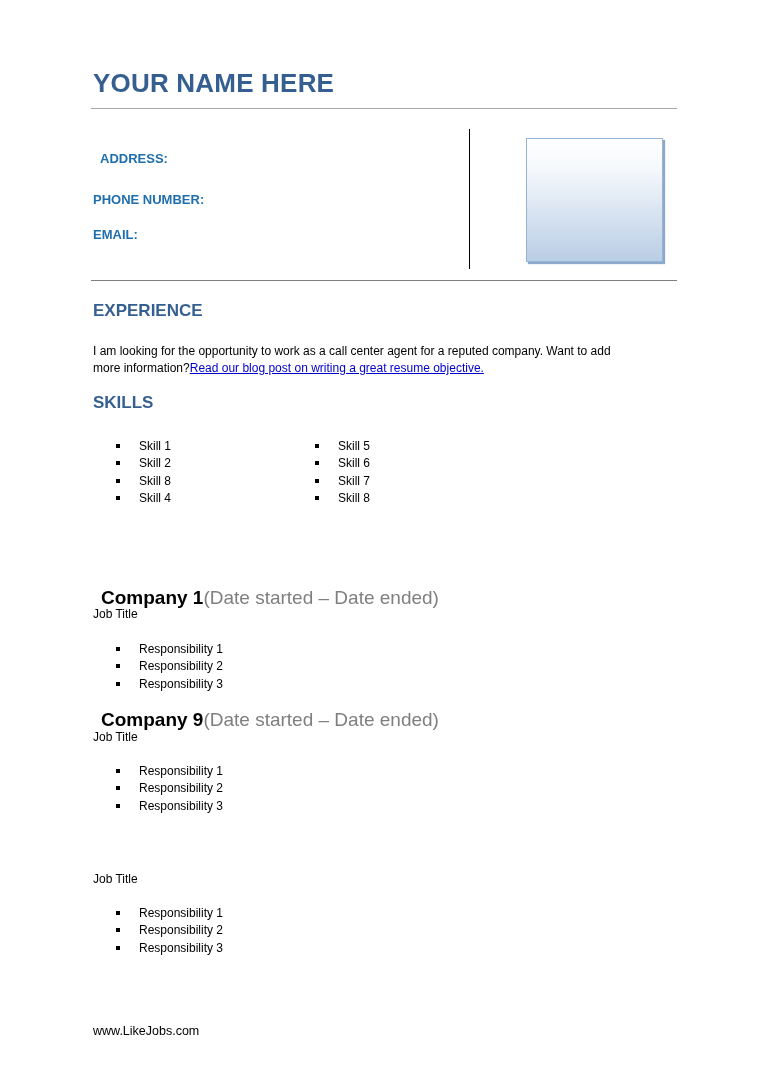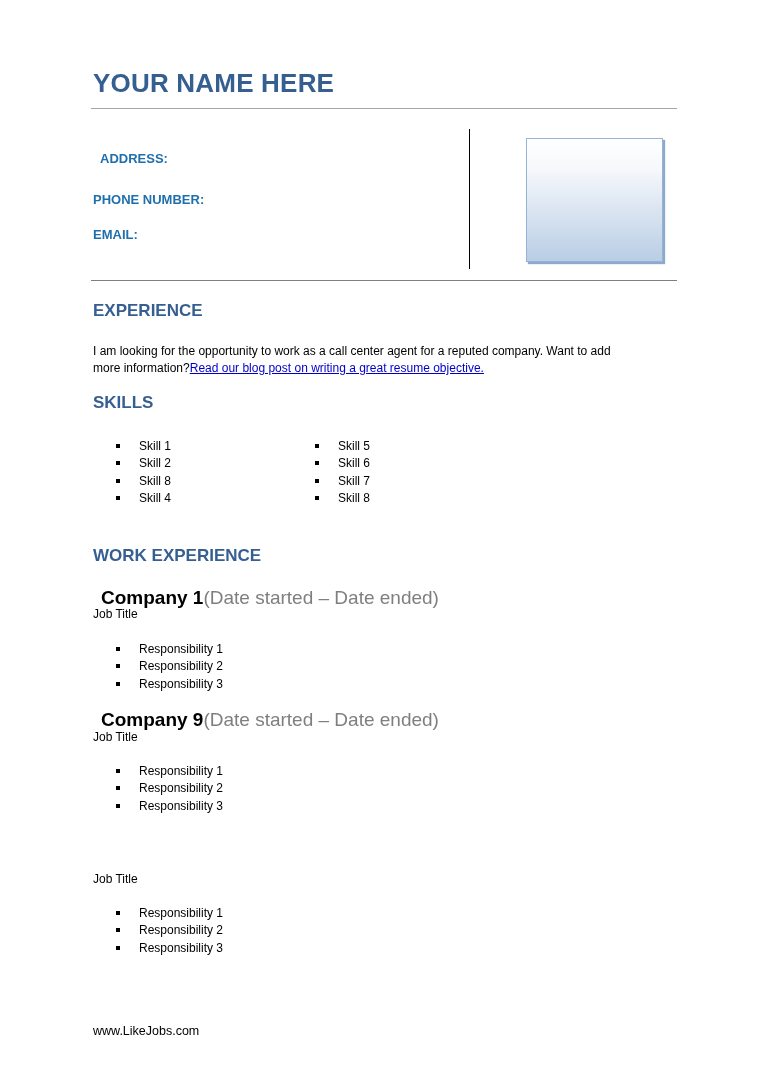--- a/index.html
+++ b/index.html
@@ -177,21 +177,20 @@
     <li><span class="bullet"></span><span>Skill 4</span></li>
   </ul>
 
   <ul class="bullet-list" style="left:315px; top:438px;">
     <li><span class="bullet"></span><span>Skill 5</span></li>
     <li><span class="bullet"></span><span>Skill 6</span></li>
     <li><span class="bullet"></span><span>Skill 7</span></li>
     <li><span class="bullet"></span><span>Skill 8</span></li>
   </ul>
 
-  <div class="section-heading" style="top:545px;">WORK EXPERIENCE</div>
 
   <div class="company-line" style="top:589px;">
     <span class="company-name">Company 1</span><span class="company-dates">(Date started – Date ended)</span>
   </div>
   <div class="job-title" style="top:606px;">Job Title</div>
   <ul class="bullet-list" style="left:116px; top:641px;">
     <li><span class="bullet"></span><span>Responsibility 1</span></li>
     <li><span class="bullet"></span><span>Responsibility 2</span></li>
     <li><span class="bullet"></span><span>Responsibility 3</span></li>
   </ul>

